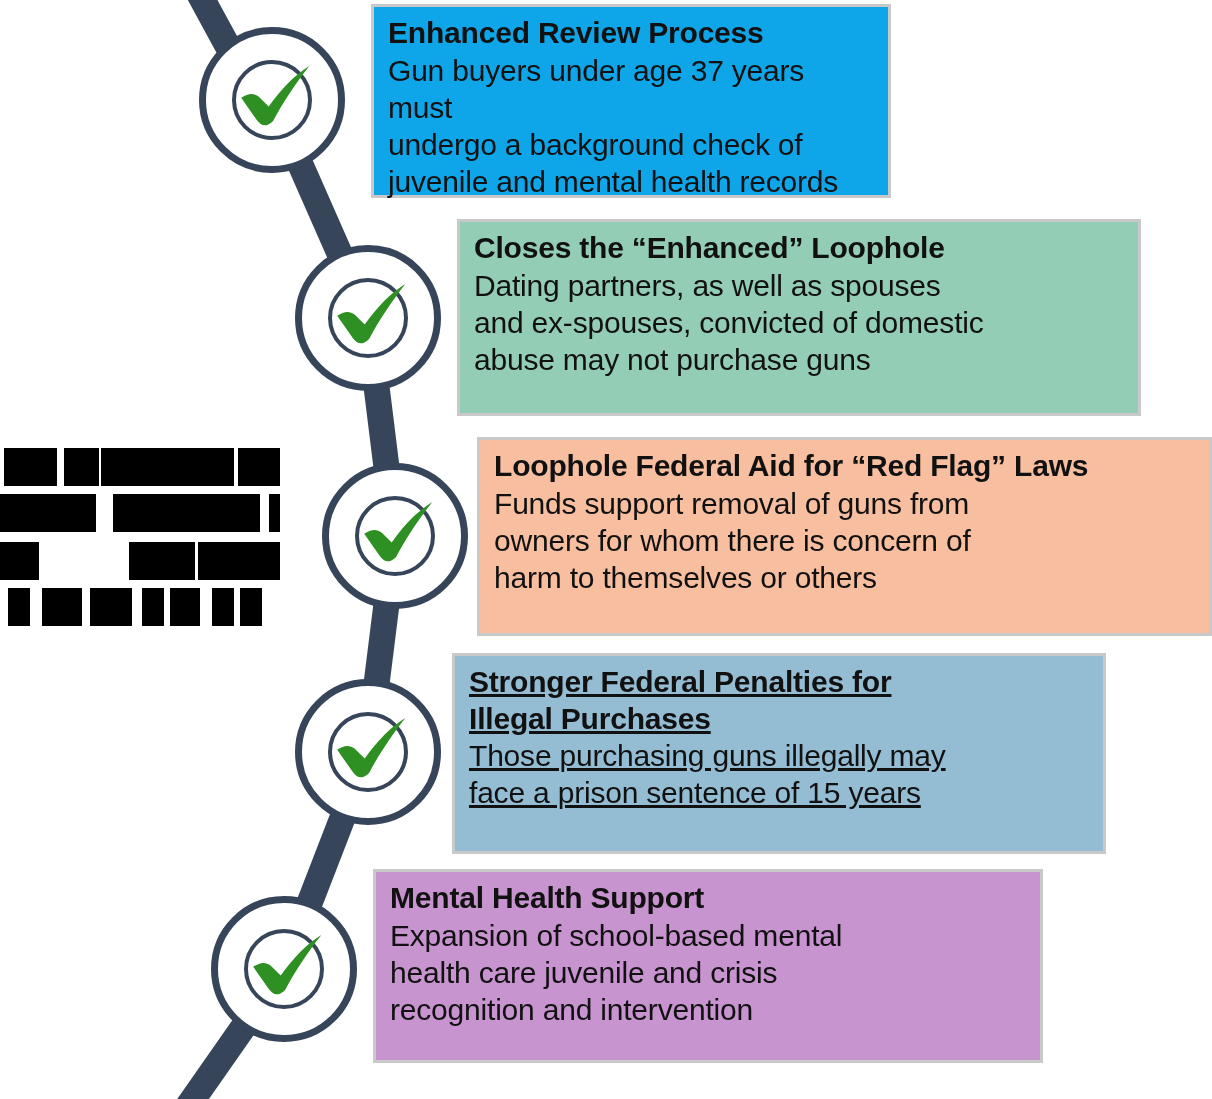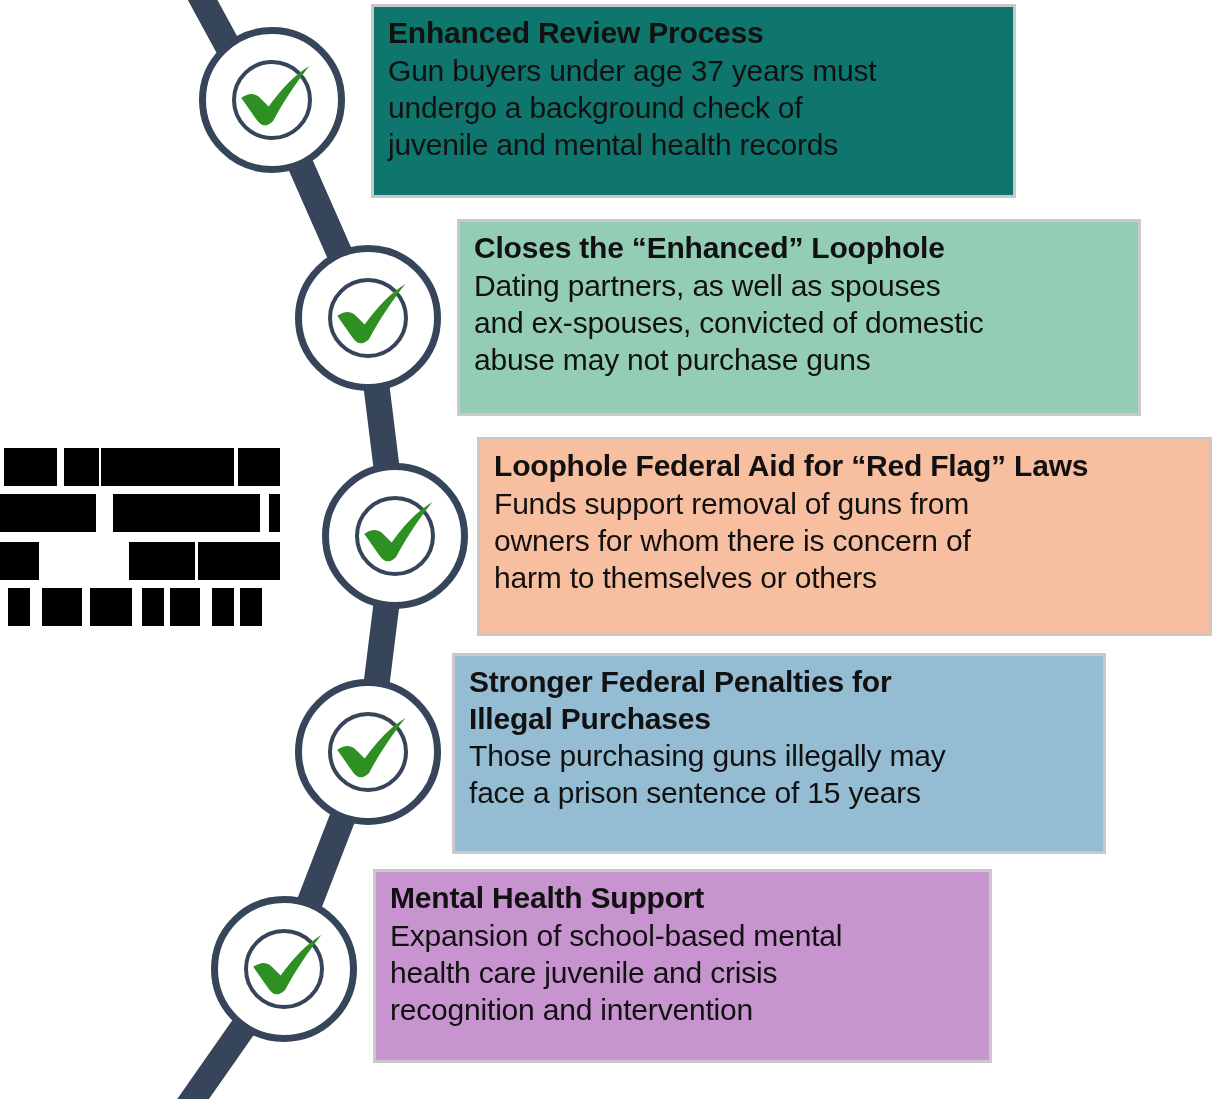--- a/index.html
+++ b/index.html
@@ -158,45 +158,45 @@
       </div>
       <div class="node" style="left: 211px; top: 896px; border-color: rgb(54, 69, 90);">
         <div class="inner-ring" style="border-color: rgb(54, 69, 90);"></div>
         <svg class="check" viewBox="0 0 100 100">
           <path d="M22 50 C28 46 33 45 38 49 L47 58 C58 42 71 29 84 21 C72 36 60 54 51 71 C45 77 40 76 36 70 Z" fill="#2E9022"></path>
         </svg>
       </div>
     </div>
 
   <div id="cards-layer">
-      <div class="card" style="left: 371px; top: 4px; width: 645px; height: 194px; background: #0f766e; border-color: rgb(201, 201, 201); color: rgb(17, 17, 17);">
+      <div class="card" style="left: 371px; top: 4px; width: 520px; height: 194px; background: #0ea5e9; border-color: rgb(201, 201, 201); color: rgb(17, 17, 17);">
         <div class="card-title">Enhanced Review Process</div>
         <div class="card-body">Gun buyers under age 37 years must
 undergo a background check of
 juvenile and mental health records</div>
       </div>
       <div class="card" style="left: 457px; top: 219px; width: 684px; height: 197px; background: rgb(147, 205, 181); border-color: rgb(201, 201, 201); color: rgb(17, 17, 17);">
         <div class="card-title">Closes the “Enhanced” Loophole</div>
         <div class="card-body">Dating partners, as well as spouses
 and ex-spouses, convicted of domestic
 abuse may not purchase guns</div>
       </div>
       <div class="card" style="left: 477px; top: 437px; width: 735px; height: 199px; background: rgb(247, 190, 160); border-color: rgb(201, 201, 201); color: rgb(17, 17, 17);">
         <div class="card-title">Loophole Federal Aid for “Red Flag” Laws</div>
         <div class="card-body">Funds support removal of guns from
 owners for whom there is concern of
 harm to themselves or others</div>
       </div>
-      <div class="card" style="left: 452px; top: 653px; width: 654px; height: 201px; background: rgb(148, 188, 211); border-color: rgb(201, 201, 201); color: rgb(17, 17, 17);">
+      <div class="card" style="left: 452px; top: 653px; width: 654px; height: 201px; background: rgb(148, 188, 211); border-color: rgb(201, 201, 201); color: rgb(17, 17, 17); text-decoration: underline;">
         <div class="card-title">Stronger Federal Penalties for
 Illegal Purchases</div>
         <div class="card-body">Those purchasing guns illegally may
 face a prison sentence of 15 years</div>
       </div>
-      <div class="card" style="left: 373px; top: 869px; width: 619px; height: 194px; background: rgb(200, 148, 208); border-color: rgb(201, 201, 201); color: rgb(17, 17, 17);">
+      <div class="card" style="left: 373px; top: 869px; width: 670px; height: 194px; background: rgb(200, 148, 208); border-color: rgb(201, 201, 201); color: rgb(17, 17, 17);">
         <div class="card-title">Mental Health Support</div>
         <div class="card-body">Expansion of school-based mental
 health care juvenile and crisis
 recognition and intervention</div>
       </div>
     </div>
 
 </div>
 
 </body></html>

